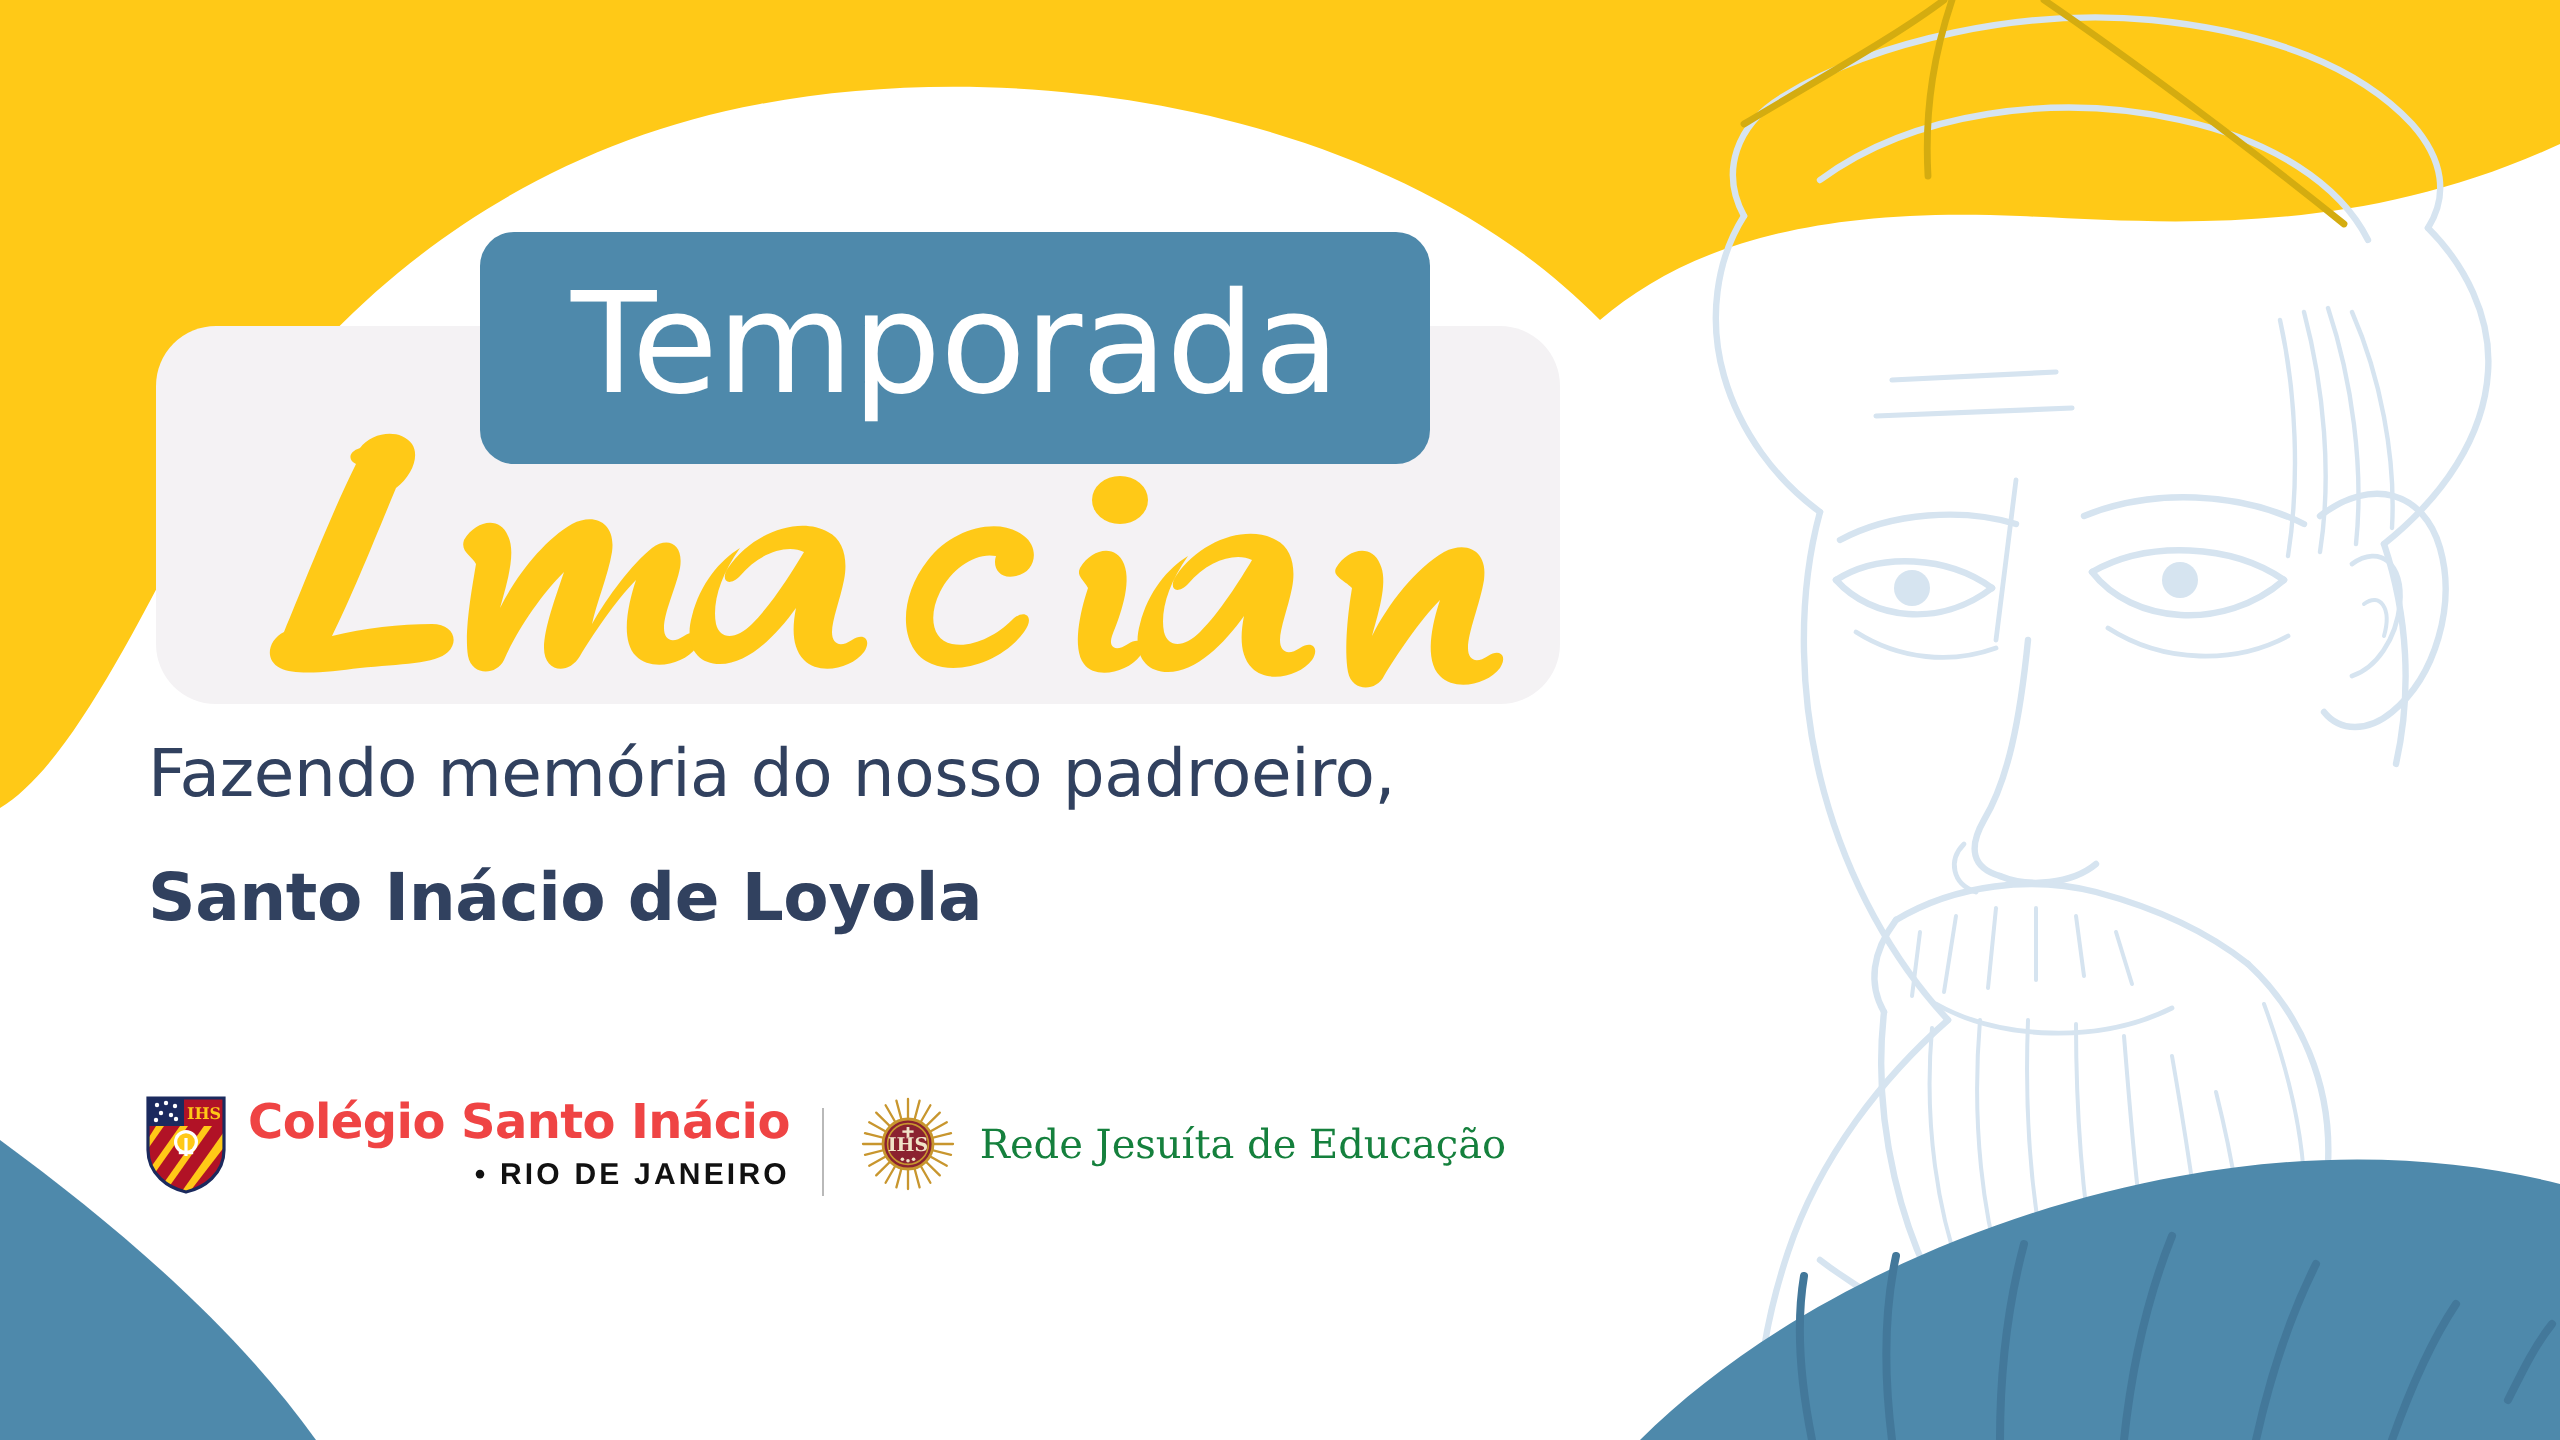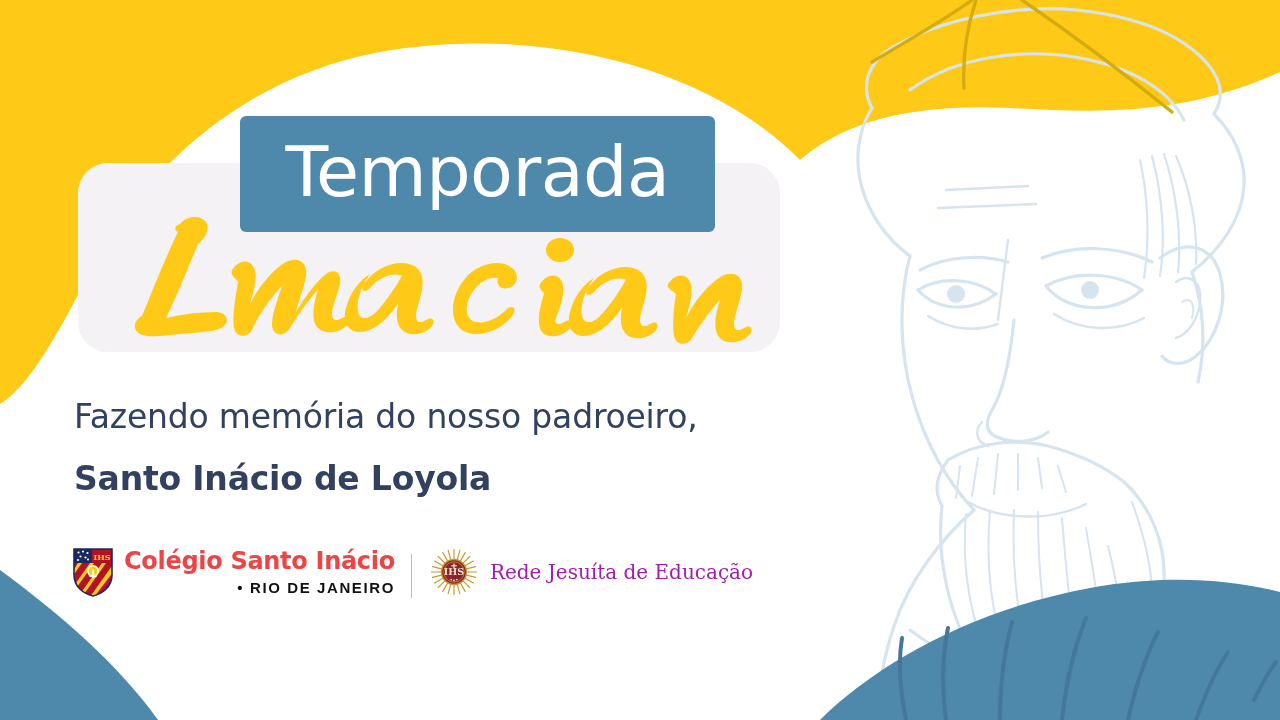--- a/index.html
+++ b/index.html
@@ -31,21 +31,21 @@
     background:#f4f2f4;
     border-radius:30px;
   }
 
   
   .badge{
     position:absolute;
     left:240px;top:116px;
     width:475px;height:116px;
     background:#4e89ab;
-    border-radius:6px;
+    border-radius:17px;
     display:flex;align-items:center;justify-content:center;
   }
   .badge-text{
     color:#ffffff;
     font-size:70px;
     line-height:1;
     font-weight:400;
     letter-spacing:-0.5px;
     font-family:"DejaVu Sans",sans-serif;
     white-space:nowrap;
@@ -56,21 +56,21 @@
   .script-wrap{
     position:absolute;
     left:108px;top:206px;
     width:660px;height:140px;
     pointer-events:none;
   }
 
   
   .subtitle{
     position:absolute;
-    left:74px;top:396px;
+    left:74px;top:366px;
     width:760px;
     color:#31415f;
     font-family:"DejaVu Sans",sans-serif;
   }
   .subtitle .line1{
     display:block;
     font-size:33px;
     font-weight:400;
     line-height:1.30;
     letter-spacing:-0.2px;
@@ -122,21 +122,21 @@
   .divider{
     width:1px;height:44px;
     background:#b9b9b9;
     margin:0 18px 0 16px;
     flex:0 0 auto;
   }
   .logo-rje{display:flex;align-items:center;height:52px;}
   .sunburst{width:48px;height:48px;flex:0 0 auto;}
   .rje-text{
     margin-left:12px;
-    color:#a21caf;
+    color:#15803d;
     font-family:"DejaVu Serif",serif;
     font-size:20px;
     font-weight:400;
     line-height:1;
     white-space:nowrap;
   }
 </style>
 </head>
 <body>
 

